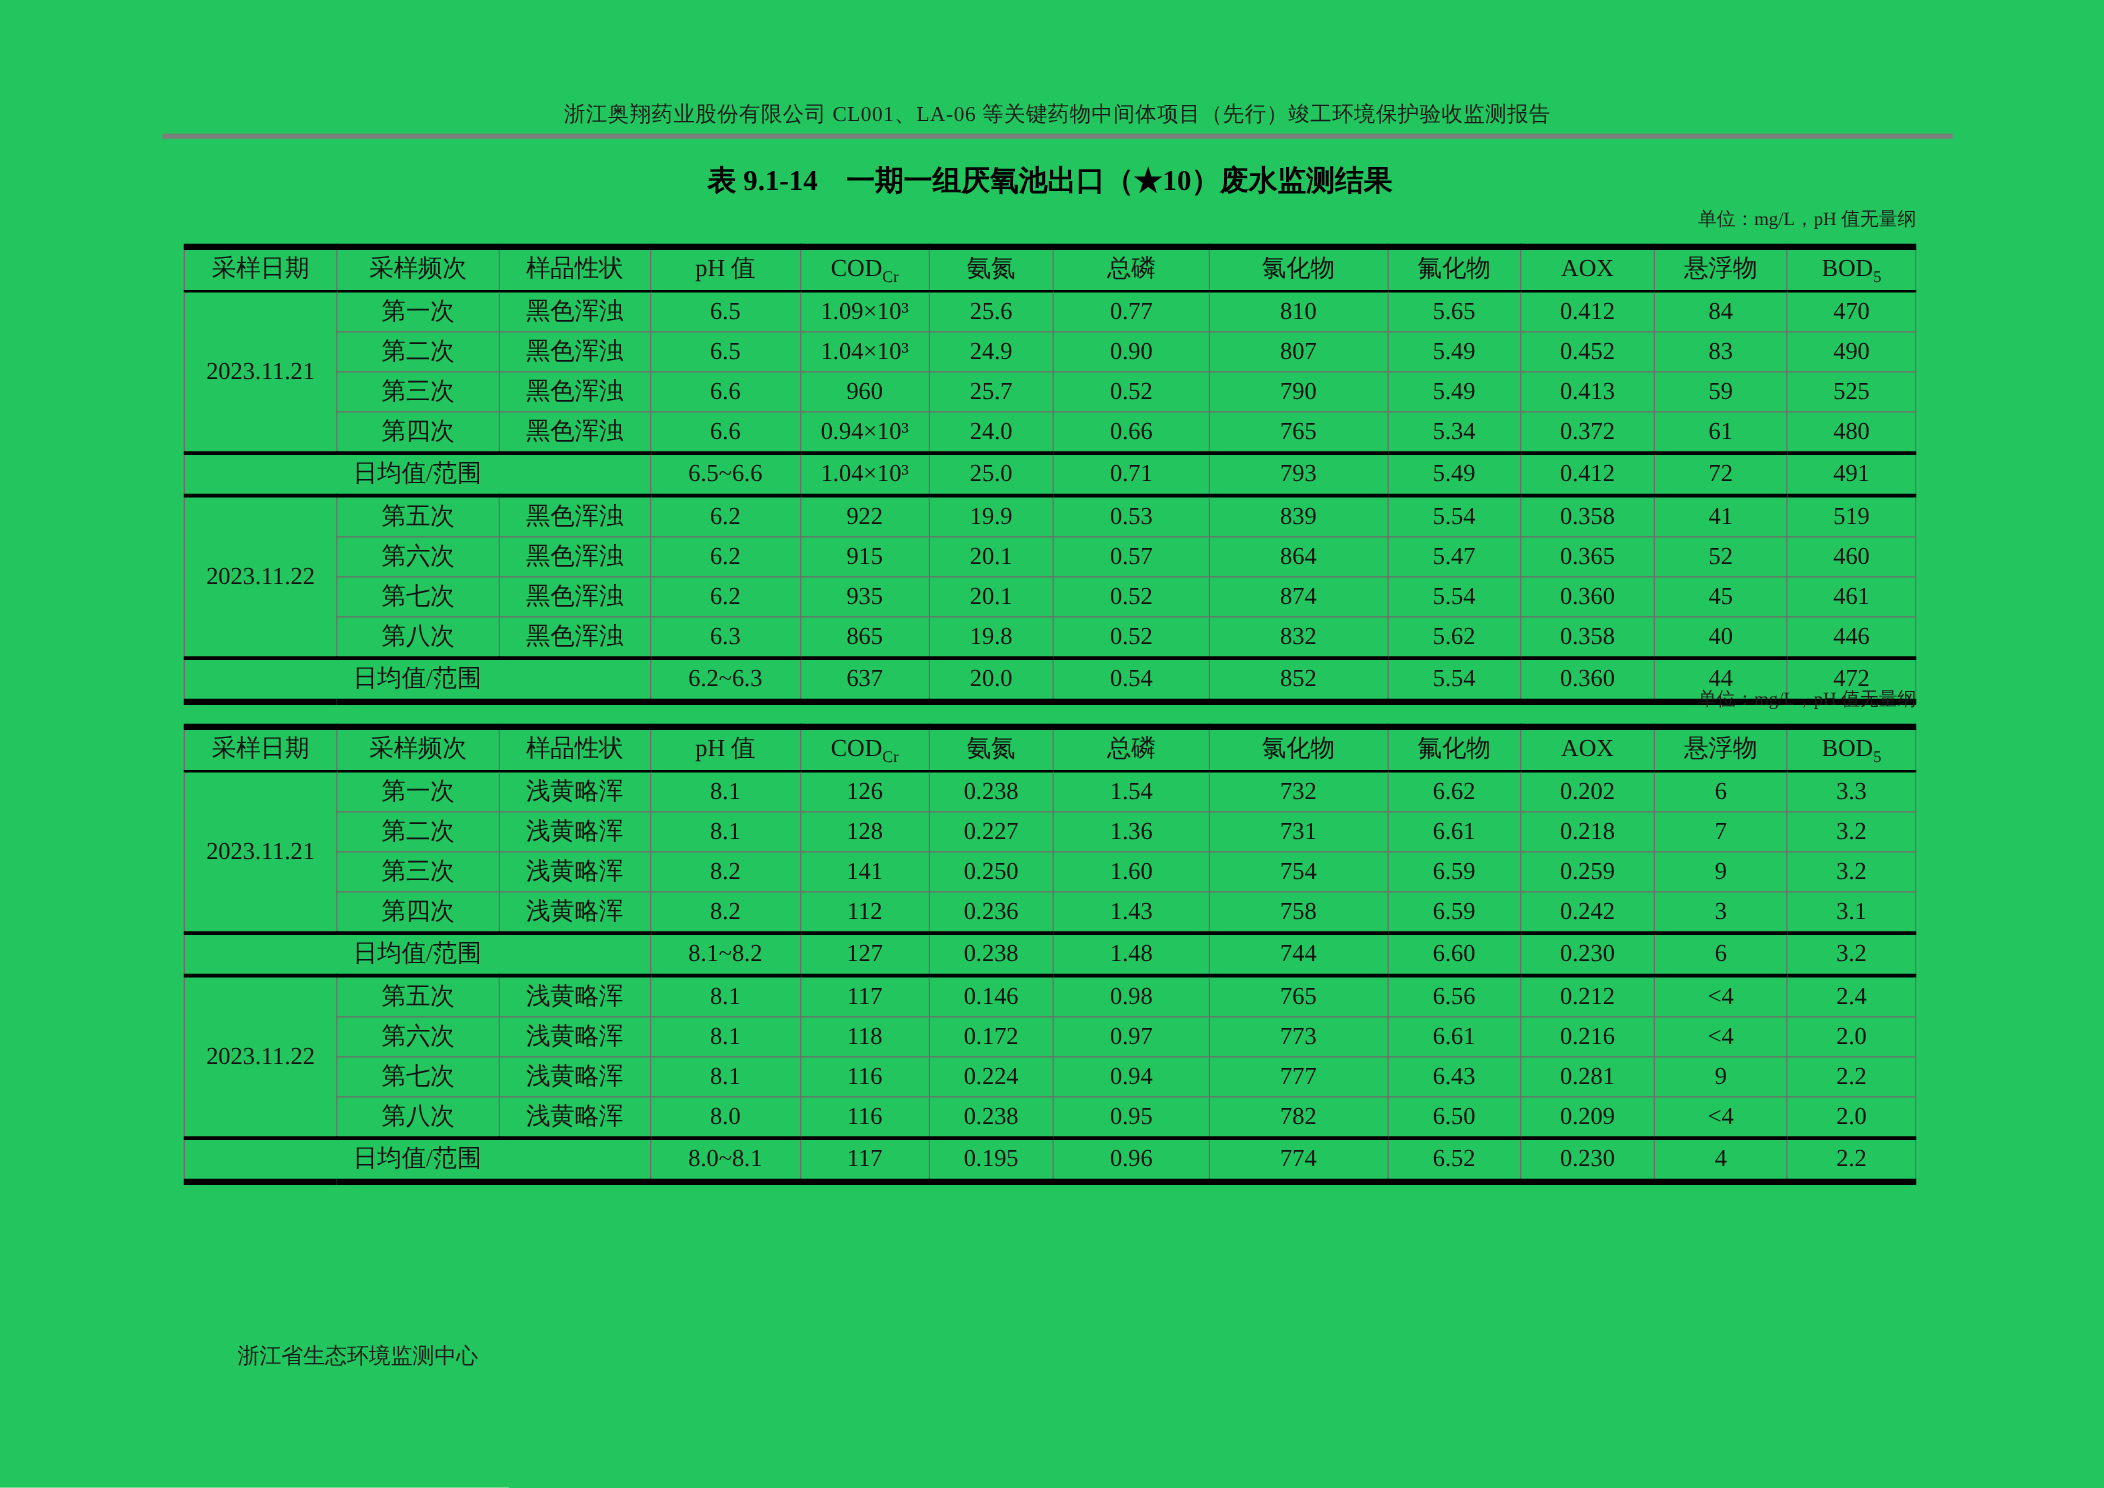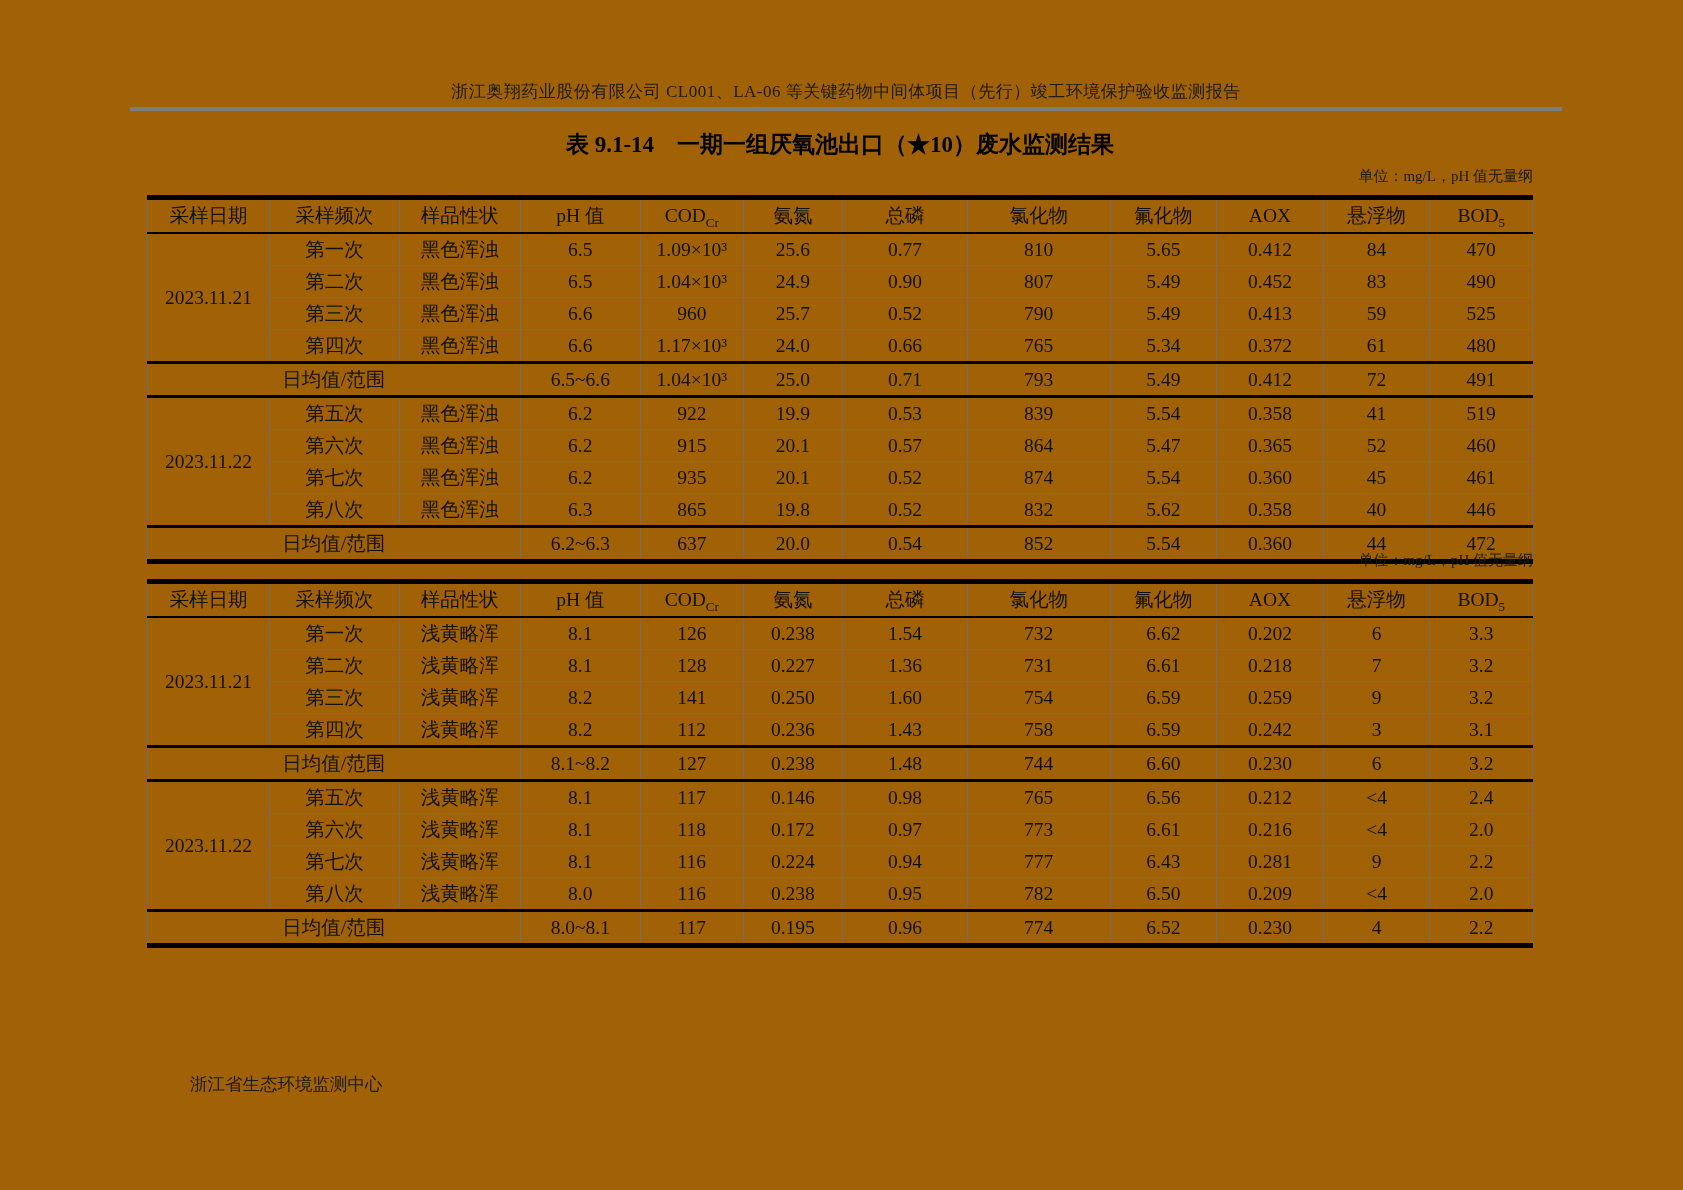--- a/index.html
+++ b/index.html
@@ -13,21 +13,21 @@
     font-family: "Liberation Serif", "DejaVu Serif", serif;
     color: #111111;
     position: relative;
     overflow: hidden;
   }
   .page {
     position: absolute;
     left: 0; top: 0;
     width: 1683px;
     height: 1190px;
-    background: #a16207;
+    background: #22c55e;
   }
   .doc-header {
     position: absolute;
     top: 80px;
     left: 130px;
     width: 1432px;
     text-align: center;
     font-size: 17px;
     letter-spacing: 0.5px;
     color: #1a1a1a;
@@ -200,21 +200,21 @@
             <td>790</td>
             <td>5.49</td>
             <td>0.413</td>
             <td>59</td>
             <td>525</td>
           </tr>
           <tr>
             <td>第四次</td>
             <td>黑色浑浊</td>
             <td>6.6</td>
-            <td>1.17×10³</td>
+            <td>0.94×10³</td>
             <td>24.0</td>
             <td>0.66</td>
             <td>765</td>
             <td>5.34</td>
             <td>0.372</td>
             <td>61</td>
             <td>480</td>
           </tr>
           <tr class="daily-row">
             <td colspan="3">日均值/范围</td>

